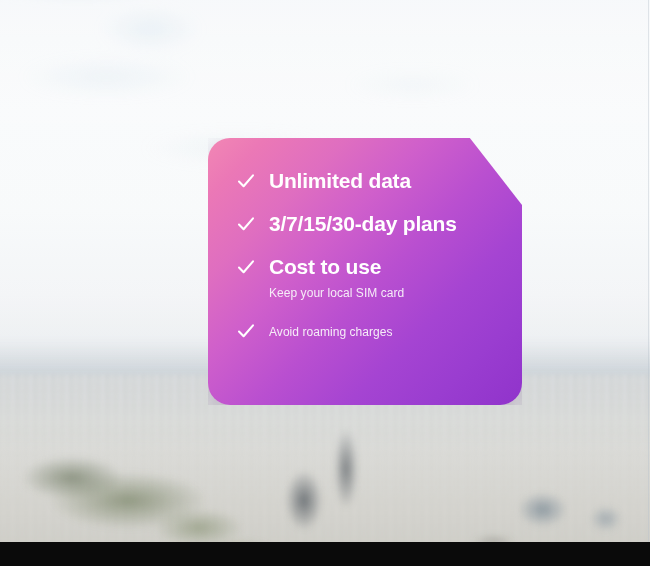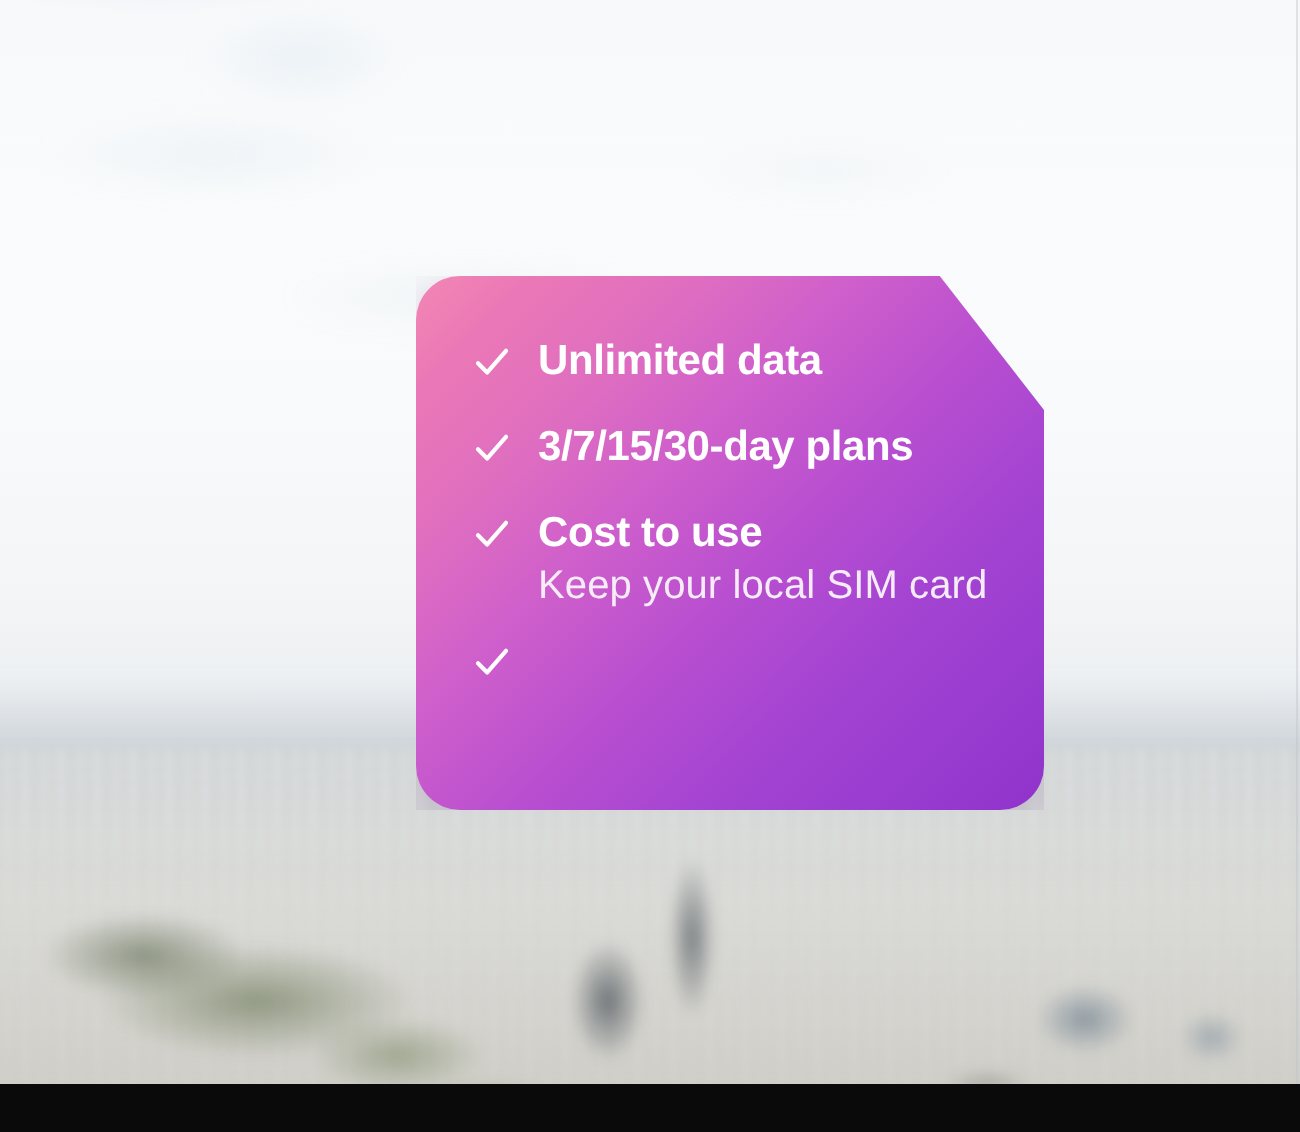--- a/index.html
+++ b/index.html
@@ -218,21 +218,21 @@
     font-size: 21px;
     font-weight: bold;
     line-height: 25px;
     letter-spacing: -0.2px;
     white-space: nowrap;
   }
 
   .subtitle {
     display: block;
     color: #f6ecf8;
-    font-size: 20px;
+    font-size: 12px;
     font-weight: normal;
     line-height: 22px;
     letter-spacing: 0.05px;
     margin-top: 3px;
     white-space: nowrap;
   }
 </style>
 </head>
 <body>
 
@@ -285,20 +285,21 @@
         </span>
       </div>
 
       <div class="row">
         <span class="check">
           <svg width="18" height="20" viewBox="0 0 18 20" fill="none" aria-hidden="true">
             <path d="M2 10.6 L6.6 15.2 L16 4.4" stroke="#ffffff" stroke-width="2.1" stroke-linecap="round" stroke-linejoin="round"></path>
           </svg>
         </span>
         <span class="rowText">
+          <span class="subtitle">Avoid roaming charges</span>
         </span>
       </div>
 
     </div>
   </div>
 
   <div class="bottomBar"></div>
 
 </div>
 

